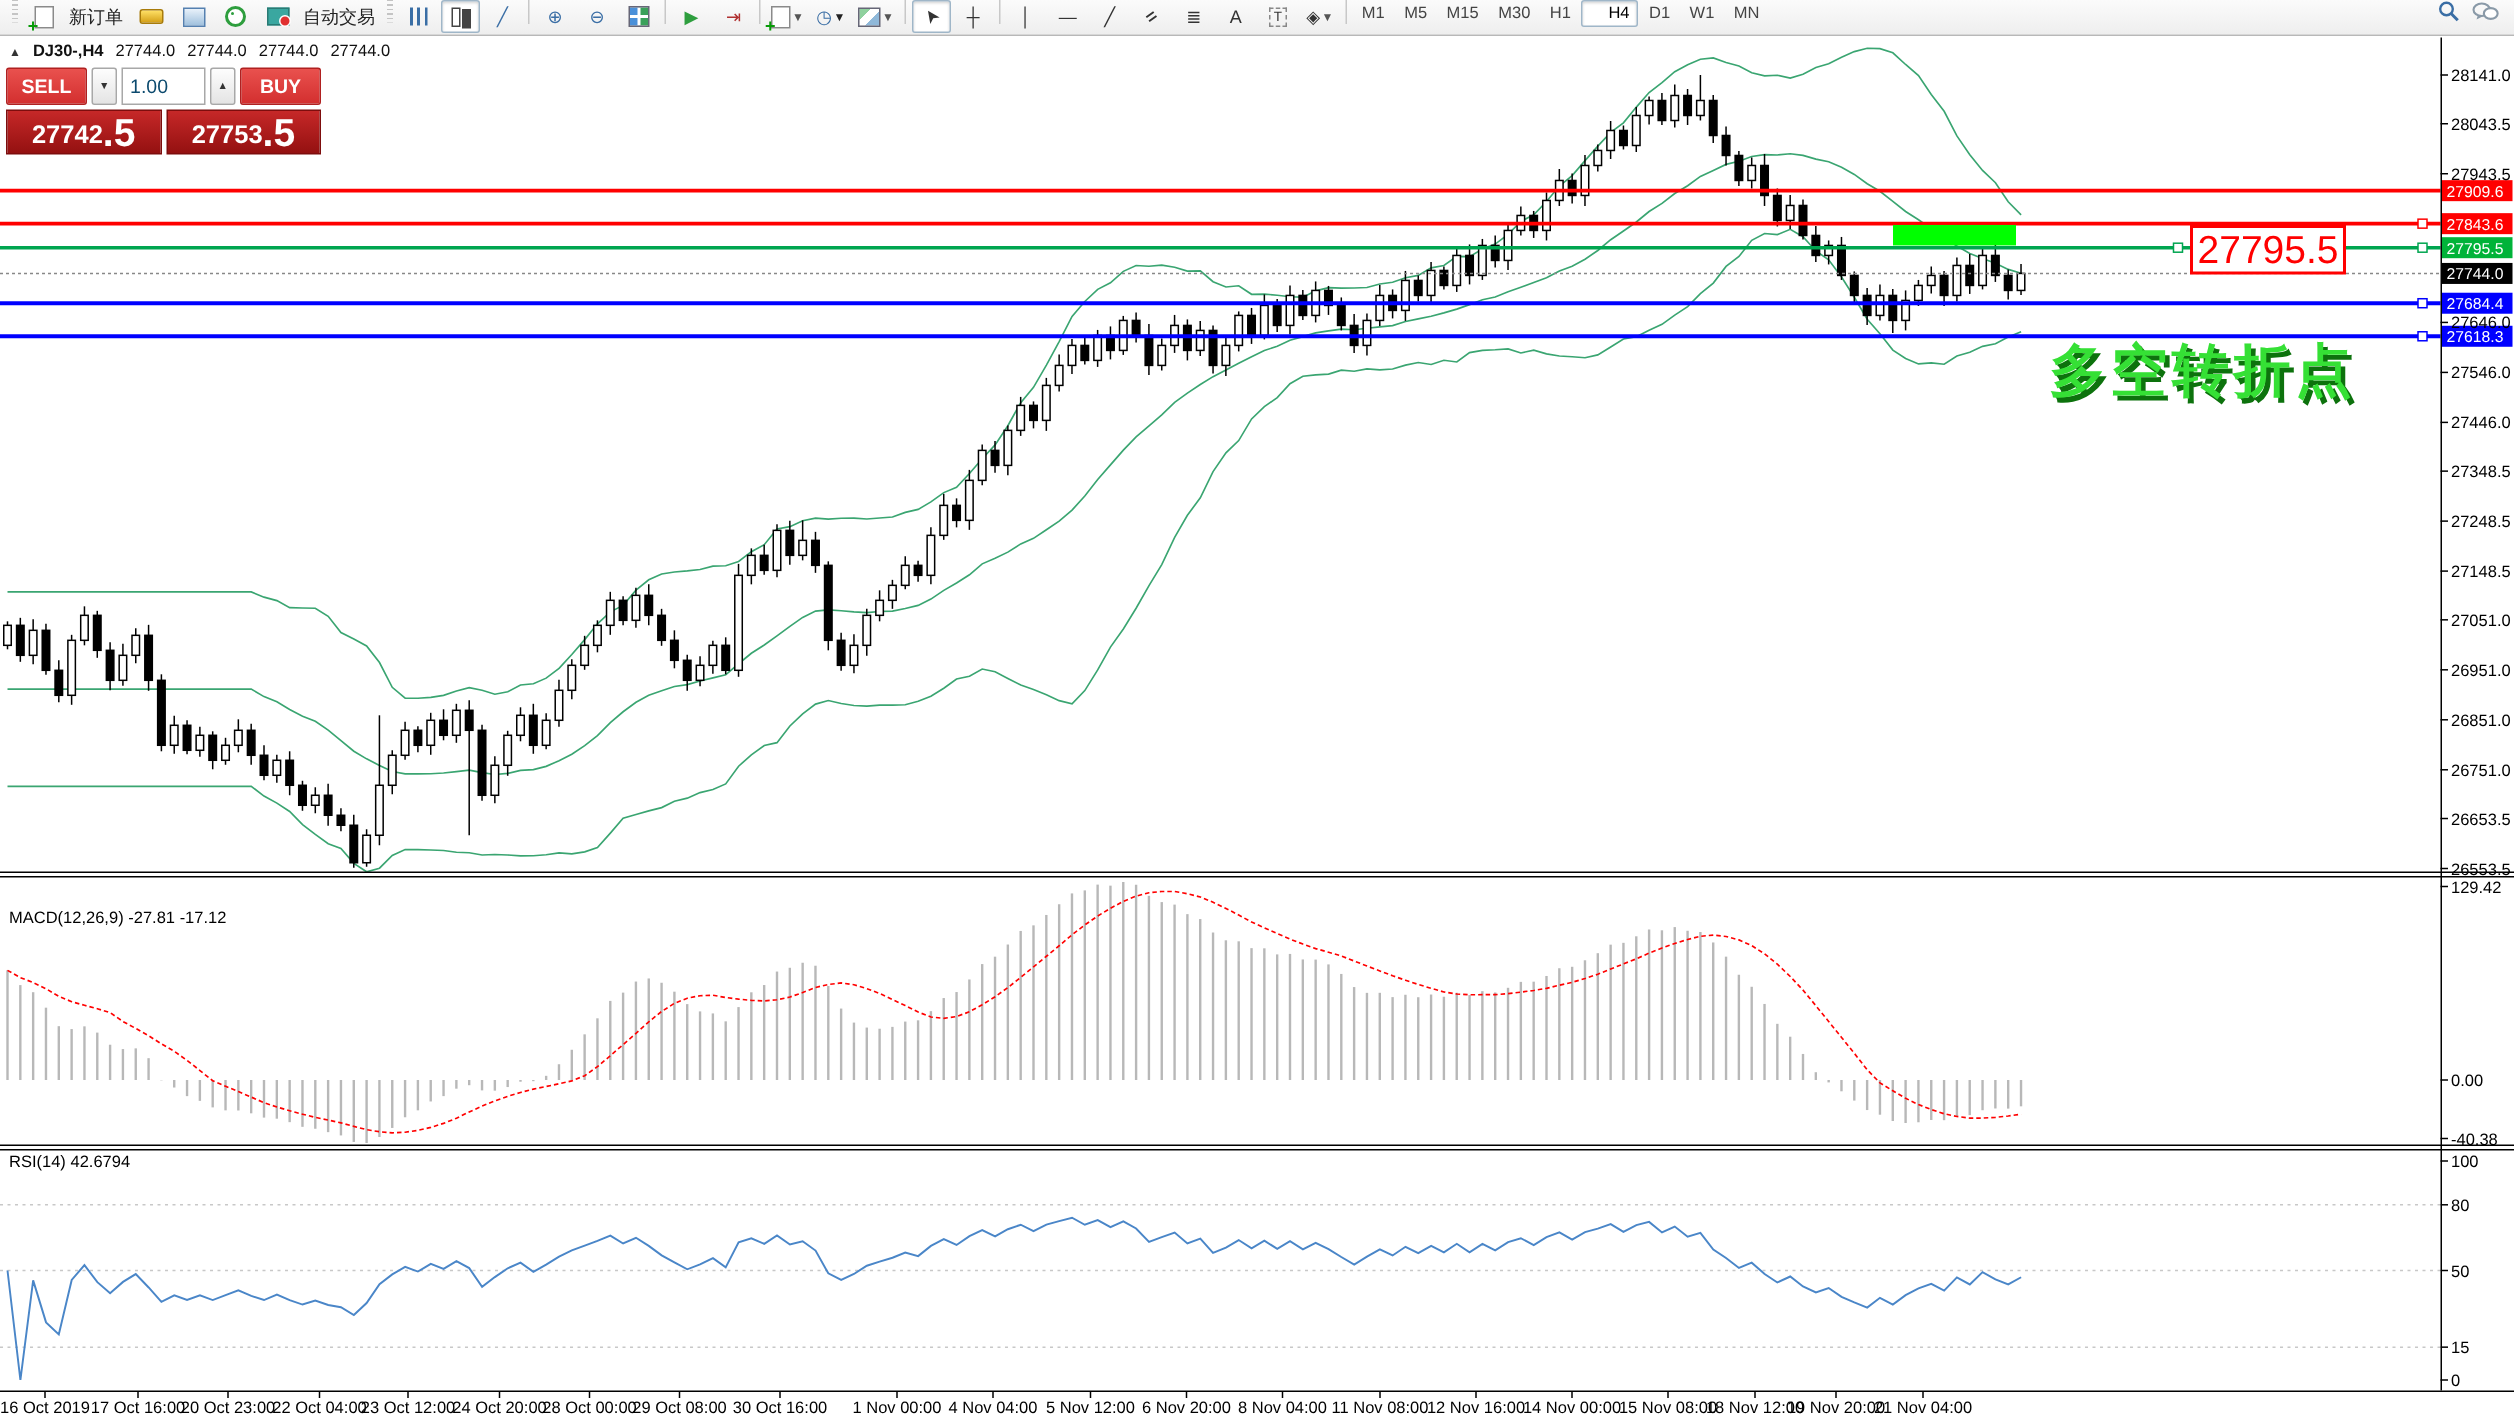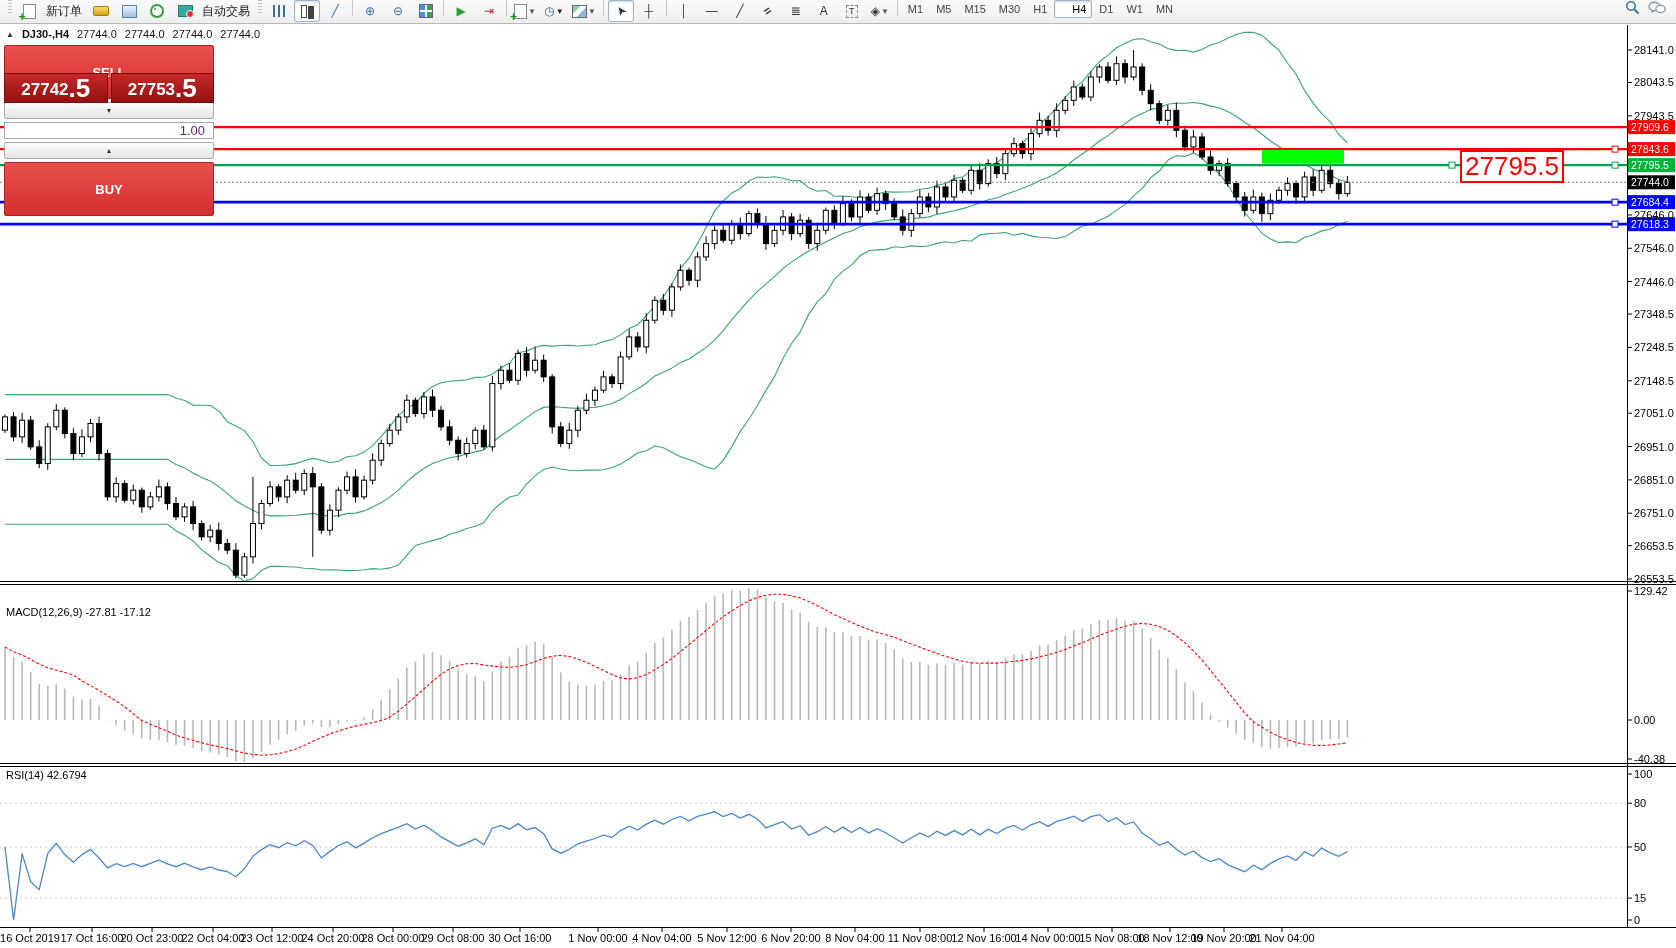--- a/index.html
+++ b/index.html
@@ -41,27 +41,27 @@
 
   
   #chart-area{position:absolute;left:0;top:24px;width:1676px;height:924px;background:#fff;}
   #chart-svg{position:absolute;left:0;top:-24px;}
   #symbol-line{position:absolute;left:6px;top:4px;font-size:11px;color:#111;display:flex;gap:8px;align-items:center;z-index:5;}
   #symbol-line .tri{font-size:8px;color:#333;}
   #symbol-line b{font-weight:bold;}
 
   
   #trade-panel{position:absolute;left:4px;top:21px;width:210px;z-index:6;}
-  #tp-row1{display:flex;gap:3px;height:25px;flex-direction:column;}
+  #tp-row1{display:flex;gap:3px;height:25px;}
   .tp-btn{flex:0 0 52px;background:linear-gradient(#e9514e,#d32f2f);color:#fff;font-size:13px;font-weight:bold;
     display:flex;align-items:center;justify-content:center;border:1px solid #b02020;border-radius:2px;}
   .tp-spin{flex:0 0 15px;background:linear-gradient(#fdfdfd,#e4e4e4);border:1px solid #a8a8a8;border-radius:2px;
     display:flex;align-items:center;justify-content:center;font-size:7px;color:#333;}
-  #tp-vol{flex:1 1 auto;background:#fff;border:1px solid #a8a8a8;font-size:13px;color:#701a75;text-align:right;
-    display:flex;align-items:center;justify-content:flex-end;padding-right:8px;}
+  #tp-vol{flex:1 1 auto;background:#fff;border:1px solid #a8a8a8;font-size:13px;color:#0c4a6e;text-align:right;
+    display:flex;align-items:center;justify-content:flex-end;padding-right:24px;}
   #tp-row2{display:flex;gap:3px;height:30px;margin-top:3px;}
   .tp-price{flex:1 1 50%;background:linear-gradient(#c62828,#941111);border:1px solid #7d0d0d;color:#fff;
     display:flex;align-items:flex-end;justify-content:center;padding-bottom:2px;}
   .tp-price .pi{font-size:17px;font-weight:bold;line-height:20px;}
   .tp-price .pf{font-size:26px;font-weight:bold;line-height:24px;}
 
   .ind-label{position:absolute;font-size:11px;color:#000;z-index:4;}
   #macd-label{left:6px;top:562px;margin-top:20px;}
   #rsi-label{left:6px;top:745px;}
 
@@ -862,14 +862,15 @@
       <span>MACD(12,26,9)</span>
       <span>-27.81</span>
       <span>-17.12</span>
     </div>
     <div id="rsi-label" class="ind-label">
       <span>RSI(14)</span>
       <span>42.6794</span>
     </div>
 
     <div id="price-tag">27795.5</div>
+    <div id="cn-note">多空转折点</div>
   </div>
 </div>
 
 </body></html>

